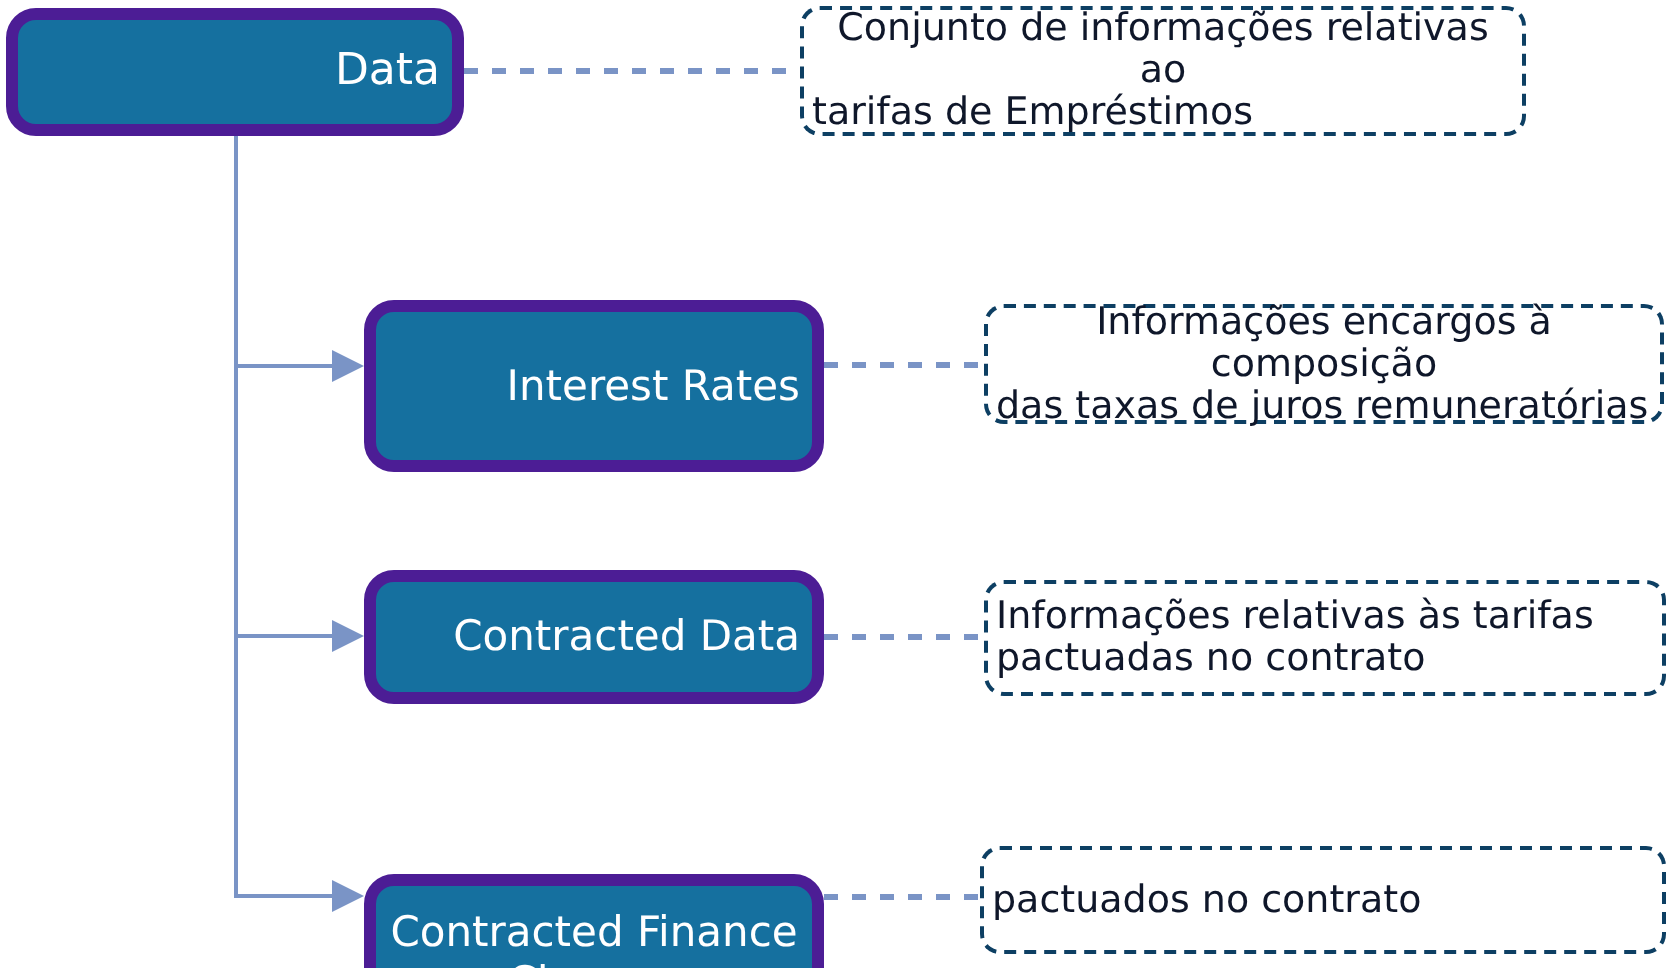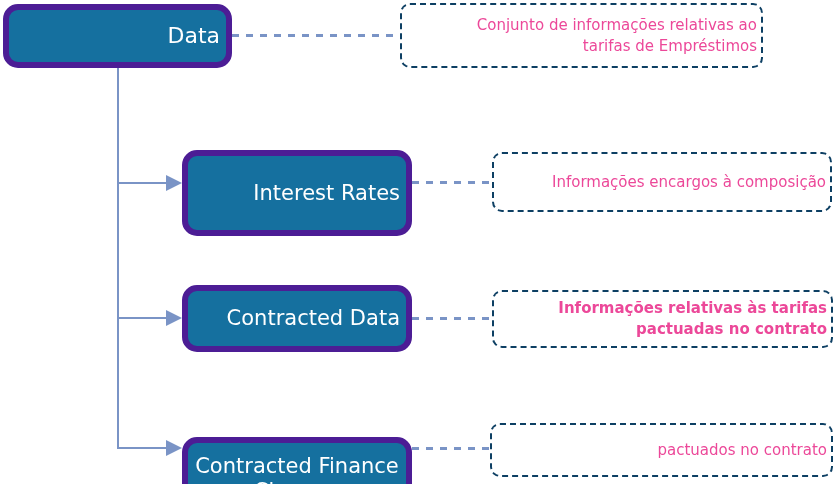--- a/index.html
+++ b/index.html
@@ -33,33 +33,33 @@
   #node-data            { left: 3px;   top: 4px;   width: 229px; height: 64px; font-size: 22px; }
   #node-interest-rates  { left: 182px; top: 150px; width: 230px; height: 86px; }
   #node-contracted-fees { left: 182px; top: 285px; width: 230px; height: 67px; }
   #node-finance-charges { left: 182px; top: 437px; width: 230px; height: 83px; }
 
   .callout {
     position: absolute;
     box-sizing: border-box;
     border: 2px dashed #0D3F63;
     border-radius: 10px;
-    color: #ec4899;
+    color: #0f172a;
     display: flex;
     flex-direction: column;
-    align-items: flex-end;
+    align-items: flex-start;
     justify-content: center;
     text-align: center;
-    font-size: 15px;
+    font-size: 19px;
     line-height: 21px;
     padding: 2px 4px;
   }
   #callout-data            { left: 400px; top: 3px;   width: 363px; height: 65px; }
   #callout-interest-rates  { left: 492px; top: 152px; width: 340px; height: 60px; }
-  #callout-contracted-fees { left: 492px; top: 290px; width: 341px; height: 58px; font-weight: bold; }
+  #callout-contracted-fees { left: 492px; top: 290px; width: 341px; height: 58px; }
   #callout-finance-charges { left: 490px; top: 423px; width: 343px; height: 54px; }
 
   .line-v {
     position: absolute;
     width: 2px;
     background: #7A94C6;
   }
   #trunk { left: 117px; top: 68px; height: 381px; }
 
   .line-h {
@@ -126,20 +126,21 @@
   <div class="node" id="node-finance-charges">
     <span>Contracted Finance Charges</span>
   </div>
 
   <div class="callout" id="callout-data">
     <span class="callout-line">Conjunto de informações relativas ao</span>
     <span class="callout-line">tarifas de Empréstimos</span>
   </div>
   <div class="callout" id="callout-interest-rates">
     <span class="callout-line">Informações encargos à composição</span>
+    <span class="callout-line">das taxas de juros remuneratórias</span>
   </div>
   <div class="callout" id="callout-contracted-fees">
     <span class="callout-line">Informações relativas às tarifas</span>
     <span class="callout-line">pactuadas no contrato</span>
   </div>
   <div class="callout" id="callout-finance-charges">
     <span class="callout-line">pactuados no contrato</span>
   </div>
 
 </div>

